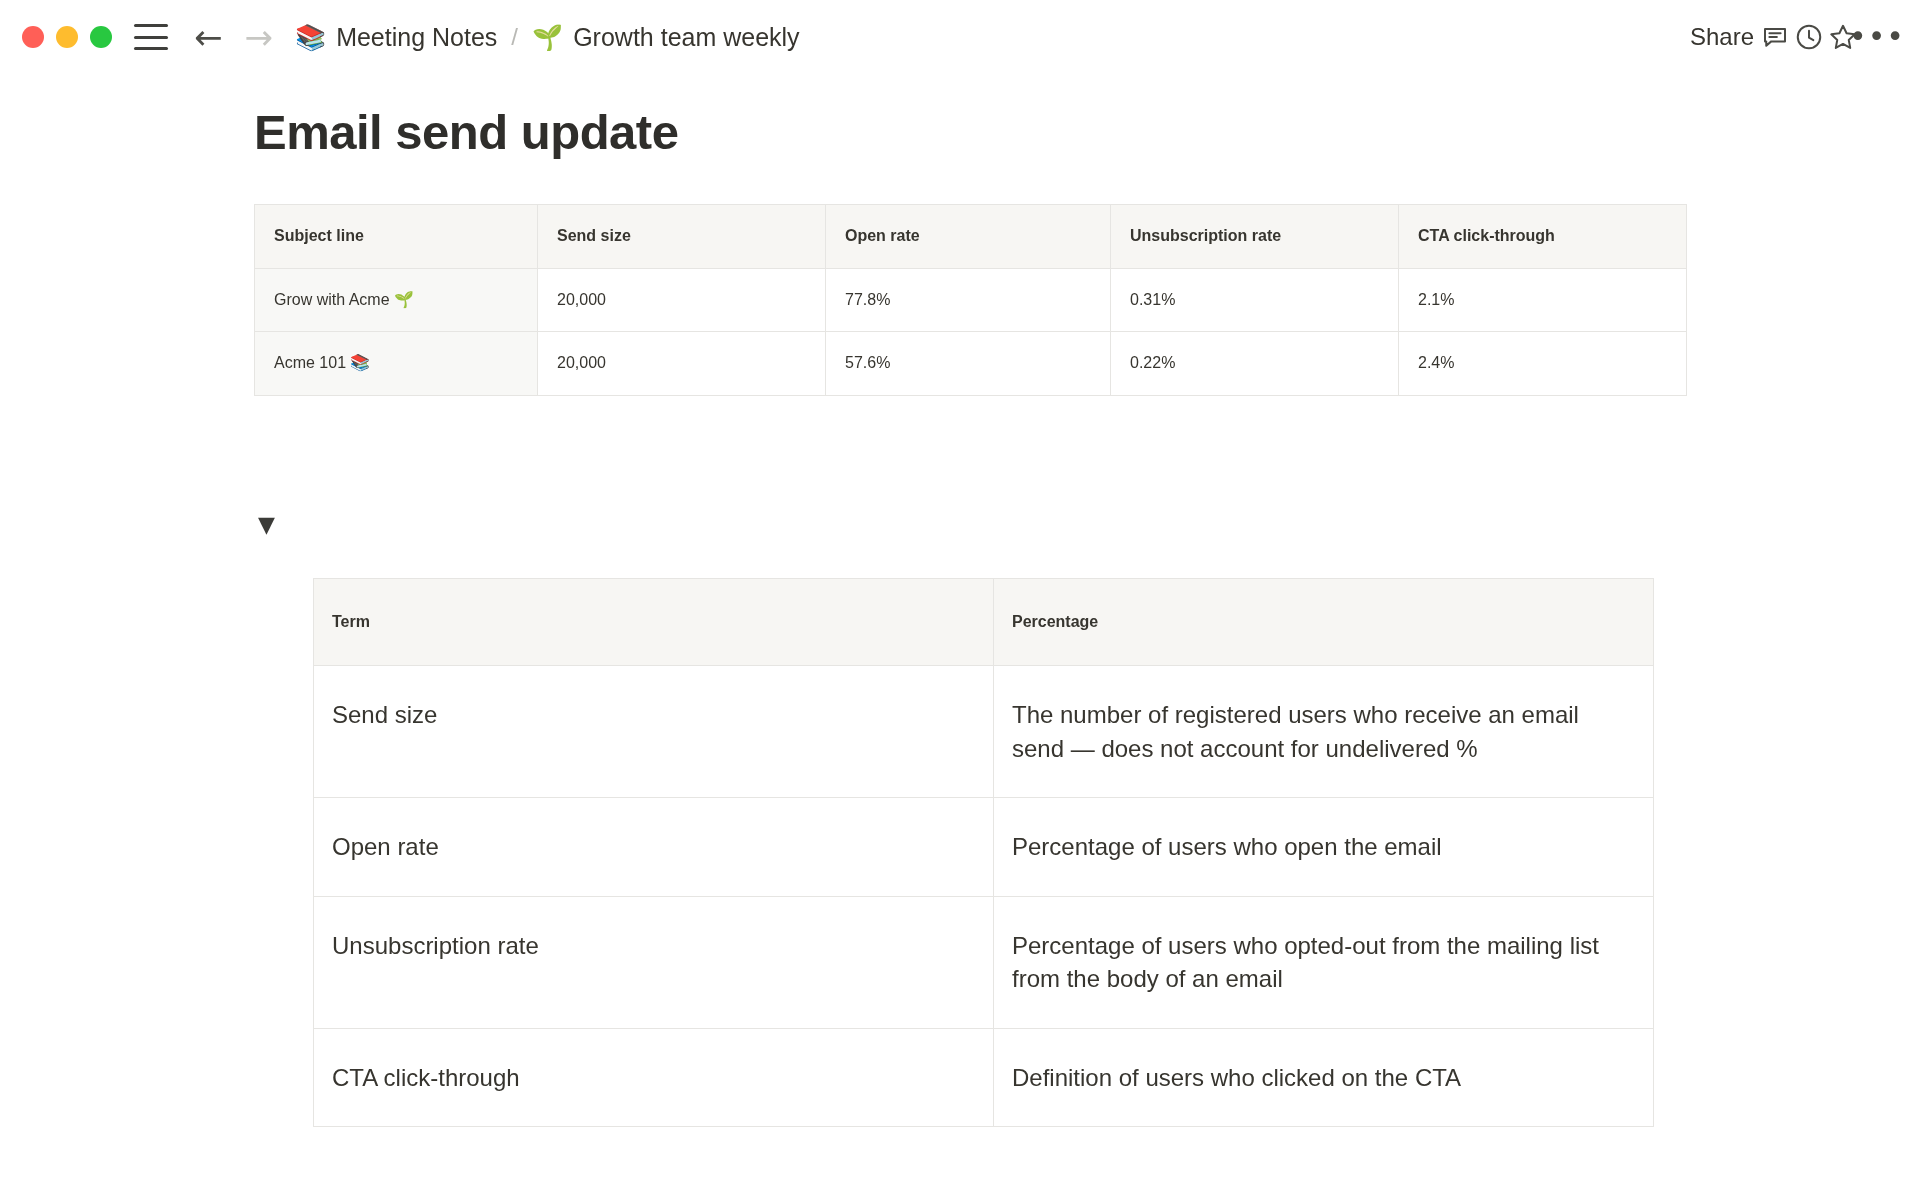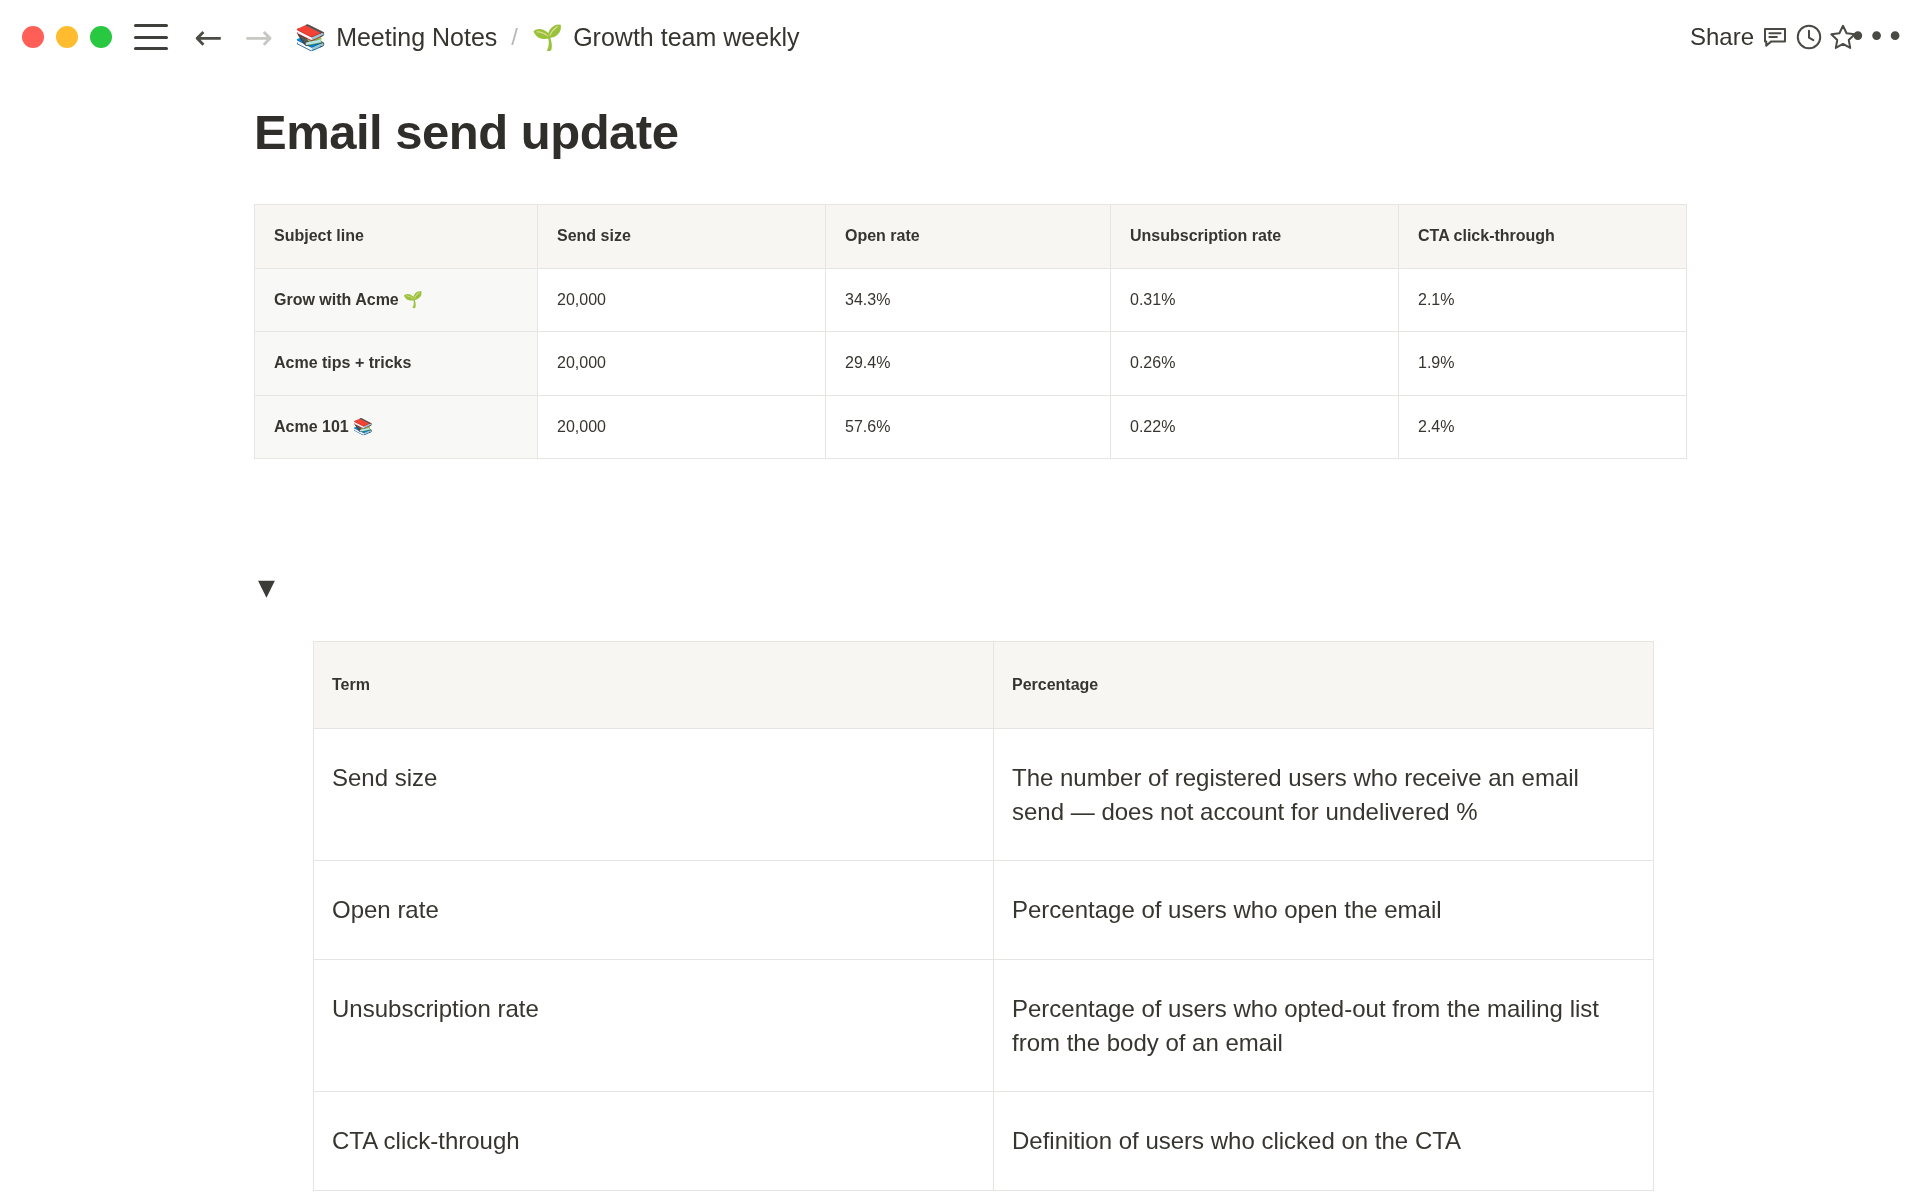--- a/index.html
+++ b/index.html
@@ -146,21 +146,21 @@
   table.nb th {
     background: #f7f6f3;
     font-weight: 600;
     padding: 20px 19px;
   }
   table.nb td {
     padding: 20px 19px;
   }
   table.nb td.firstcol {
     background: #f8f8f6;
-    font-weight: 700;
+    font-weight: 400;
   }
 
   
   #metrics-table {
     margin: 44px 0 0 254px;
     width: 1432px;
   }
   #metrics-table col.c1 { width: 283px; }
   #metrics-table col.c2 { width: 288px; }
   #metrics-table col.c3 { width: 285px; }
@@ -286,32 +286,23 @@
         <th>CTA click-through</th>
       </tr>
     </thead>
     <tbody>
       <tr>
         <td class="firstcol">
           <span>Grow with Acme</span>
           <span class="emoji">🌱</span>
         </td>
         <td>20,000</td>
-        <td>34.3%</td>
+        <td>77.8%</td>
         <td>0.31%</td>
         <td>2.1%</td>
-      </tr>
-      <tr>
-        <td class="firstcol">
-          <span>Acme tips + tricks</span>
-        </td>
-        <td>20,000</td>
-        <td>29.4%</td>
-        <td>0.26%</td>
-        <td>1.9%</td>
       </tr>
       <tr>
         <td class="firstcol">
           <span>Acme 101</span>
           <span class="emoji">📚</span>
         </td>
         <td>20,000</td>
         <td>57.6%</td>
         <td>0.22%</td>
         <td>2.4%</td>

